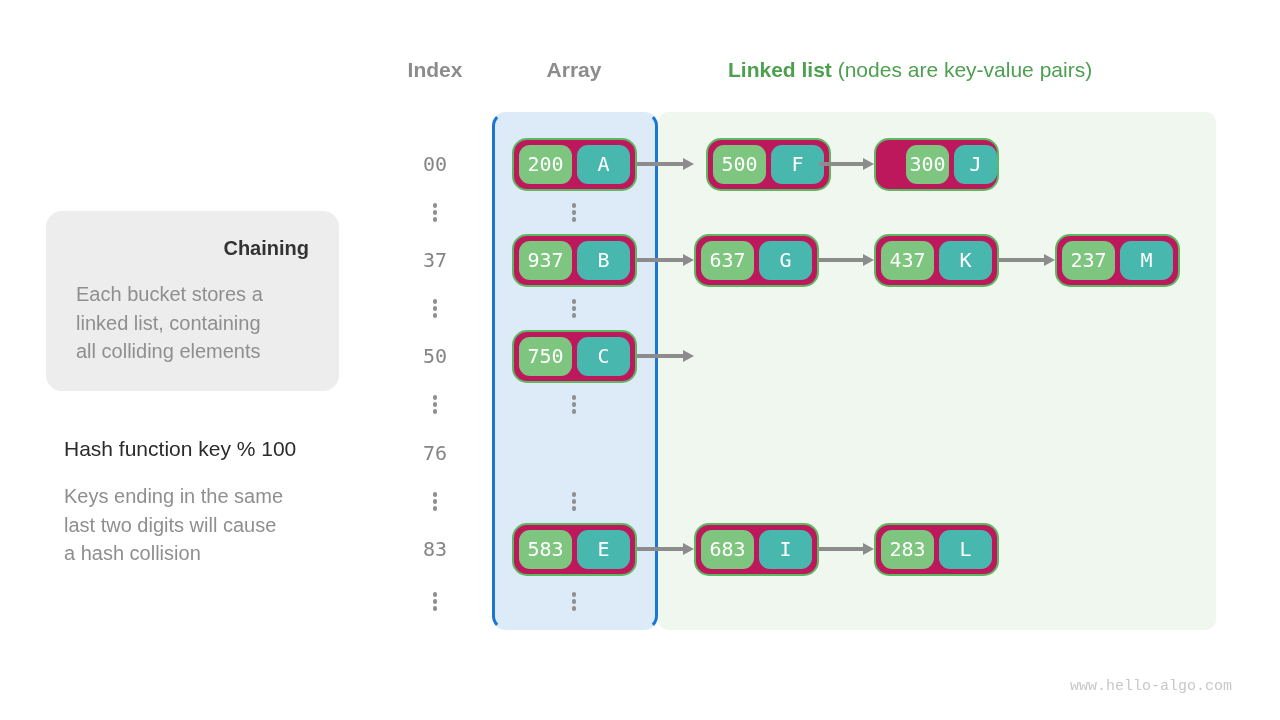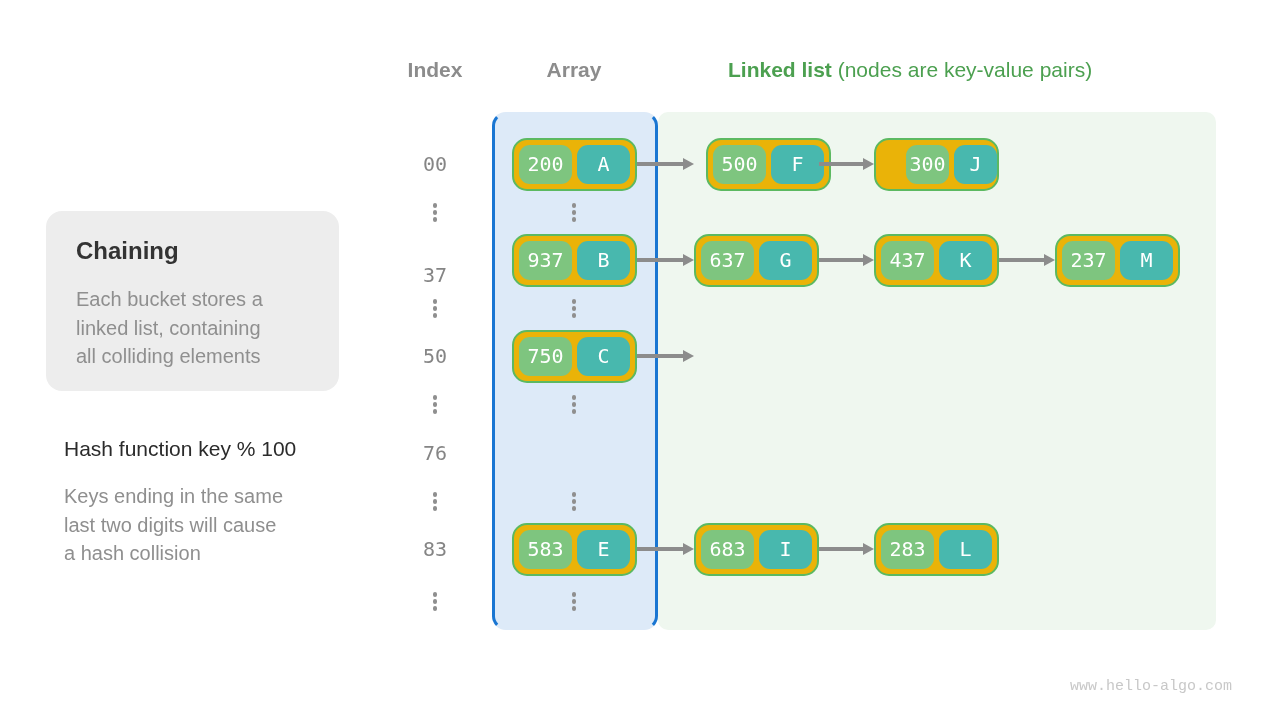--- a/index.html
+++ b/index.html
@@ -12,42 +12,42 @@
   .hdr{position:absolute;top:57px;font-size:21px;line-height:26px;font-weight:bold;
        color:var(--header-gray,#8c8c8c);}
   .hdr-index{left:375px;width:120px;text-align:center;}
   .hdr-array{left:514px;width:120px;text-align:center;}
   .hdr-list{left:728px;color:var(--header-green,#4ca050);white-space:nowrap;}
   .hdr-list .normal{font-weight:normal;}
 
   
   .info-box{position:absolute;left:46px;top:211px;width:293px;height:180px;box-sizing:border-box;
             background:var(--box-bg,#ededed);border-radius:16px;padding:26px 30px;}
-  .info-title{font-size:24px;font-weight:bold;color:var(--title-dark,#333333);margin-bottom:20px;}
+  .info-title{font-size:20px;font-weight:bold;color:var(--title-dark,#333333);margin-bottom:20px;text-align:right;}
   .info-body{font-size:20px;line-height:28.5px;color:var(--body-gray,#8f8f8f);white-space:pre-line;}
   .hash-fn{position:absolute;left:64px;top:437px;font-size:21px;color:var(--text-dark,#2b2b2b);}
   .hash-note{position:absolute;left:64px;top:482px;font-size:20px;line-height:28.5px;
              color:var(--body-gray,#8f8f8f);white-space:pre-line;}
 
   
   .list-region{position:absolute;left:658px;top:112px;width:558px;height:518px;
                background:var(--list-bg,#eff7ef);border-radius:10px;z-index:1;}
   .array-region{position:absolute;left:492px;top:112px;width:166px;height:518px;box-sizing:border-box;
                 background:var(--array-bg,#ddeaf8);
                 border:3px solid var(--array-border,#1a76d2);
                 border-top-color:transparent;border-bottom-color:transparent;
                 border-radius:14px;z-index:2;}
 
   #diagram{position:absolute;left:0;top:0;width:1280px;height:620px;z-index:3;}
 
   .idx{position:absolute;width:120px;text-align:center;
        font-family:"DejaVu Sans Mono", monospace;font-size:20px;line-height:28px;
        color:var(--index-gray,#858585);}
 
-  .kv-node{position:absolute;width:125px;height:53px;box-sizing:border-box;background:#eab308;
+  .kv-node{position:absolute;width:125px;height:53px;box-sizing:border-box;background:#be185d;
            border:2px solid var(--node-border,#5cb961);border-radius:15px;
            display:flex;align-items:center;justify-content:center;gap:5px;}
   .cell{width:53px;height:39px;border-radius:11px;display:flex;align-items:center;justify-content:center;
         color:#ffffff;font-family:"DejaVu Sans Mono", monospace;font-size:20px;}
   .cell.key{background:var(--key-green,#7ec57f);}
   .cell.val{background:var(--value-teal,#48b8ae);}
 
   .arrow{position:absolute;height:12px;}
   .arrow .line{position:absolute;left:0;right:8px;top:4.25px;height:3.5px;
                background:var(--arrow-gray,#8c8c8c);}
@@ -99,21 +99,21 @@
         <div class="cell val">F</div>
       </div>
       <div class="arrow" style="left: 819px; width: 55px; top: 158px;">
         <div class="line"></div>
         <div class="head"></div>
       </div>
       <div class="kv-node" style="left: 874px; top: 137.5px; padding-left: 30px;">
         <div class="cell key">300</div>
         <div class="cell val">J</div>
       </div>
-      <div class="idx" style="left: 375px; top: 246px; margin-top: 15px;">37</div>
+      <div class="idx" style="left: 375px; top: 246px;">37</div>
       <div class="kv-node" style="left: 512px; top: 233.5px;">
         <div class="cell key">937</div>
         <div class="cell val">B</div>
       </div>
       <div class="arrow" style="left: 637px; width: 57px; top: 254px;">
         <div class="line"></div>
         <div class="head"></div>
       </div>
       <div class="kv-node" style="left: 694px; top: 233.5px;">
         <div class="cell key">637</div>

